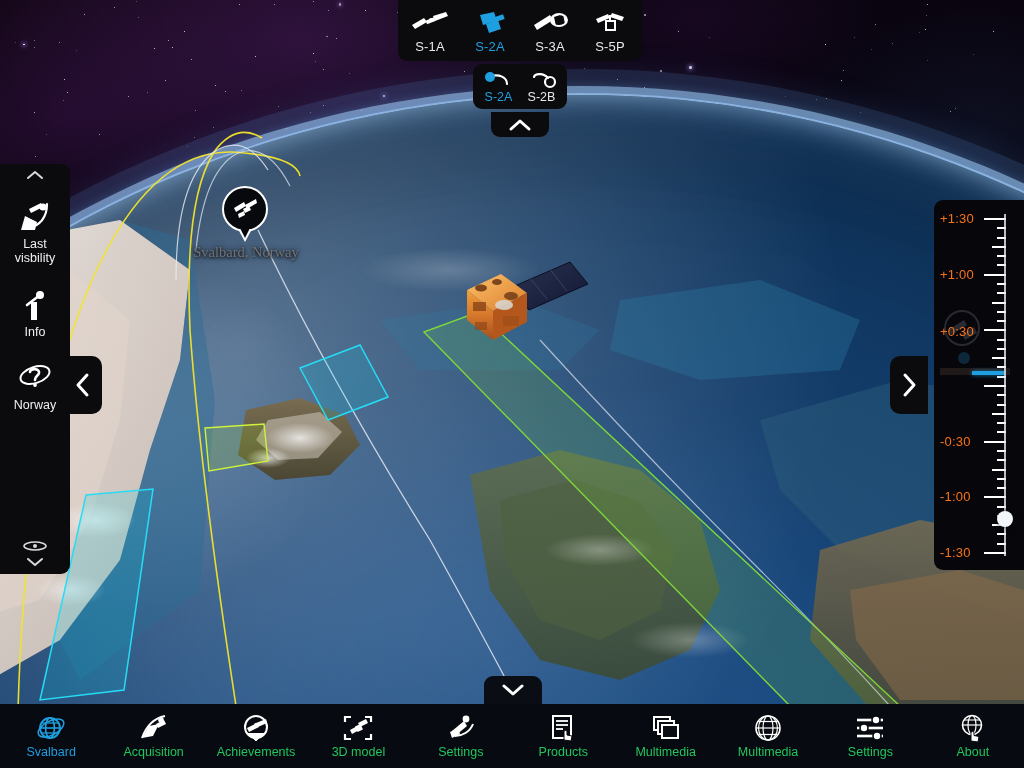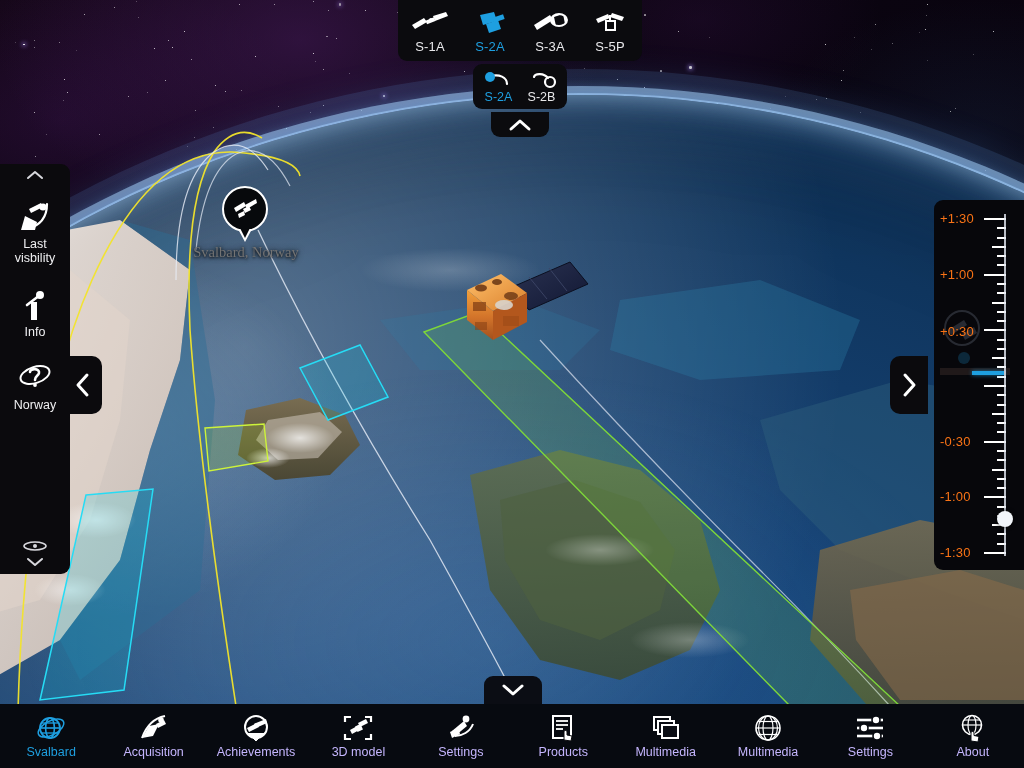--- a/index.html
+++ b/index.html
@@ -222,21 +222,21 @@
     position:absolute; left:0; bottom:0; width:1024px; height:64px;
     background:#070a10;
     display:flex; align-items:center;
   }
   .nav-item {
     flex:1; height:100%;
     display:flex; flex-direction:column; align-items:center; justify-content:center;
     gap:2px; cursor:pointer;
   }
   .nav-item .ic { height:30px; display:flex; align-items:center; justify-content:center; }
-  .nav-item .lb { font-size:12.5px; color:#c4b5fd; }
+  .nav-item .lb { font-size:12.5px; color:#22c55e; }
   .nav-item.active .lb { color:#1e9fe0; }
 
   svg { display:block; overflow:visible; }
 </style>
 </head>
 <body>
 
 <div id="scene">
   <div class="space"></div>
   <div class="stars" id="stars">

